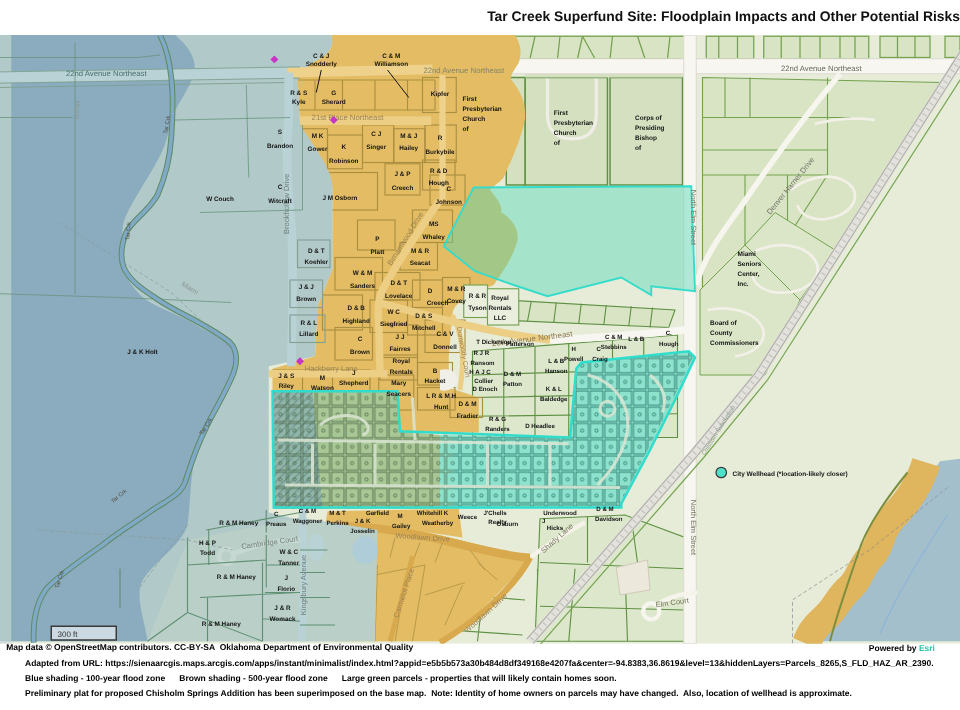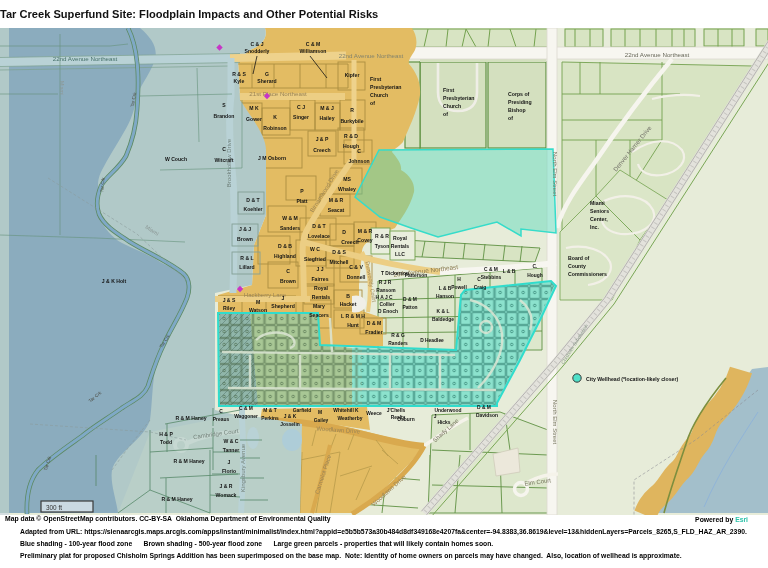--- a/index.html
+++ b/index.html
@@ -1,17 +1,17 @@
 <!DOCTYPE html>
 <html><head>
 <meta charset="utf-8">
 <style>
 html,body{margin:0;padding:0;}
 body{width:768px;height:568px;position:relative;background:#ffffff;font-family:"Liberation Sans",sans-serif;overflow:hidden;}
-#title{position:absolute;top:8px;left:0;width:768px;text-align:left;font-weight:bold;font-size:11.1px;color:#111;}
+#title{position:absolute;top:8px;left:0;width:768px;text-align:right;font-weight:bold;font-size:11.1px;color:#111;}
 #map{position:absolute;top:28px;left:0;}
 .f{position:absolute;font-weight:bold;color:#000;font-size:6.8px;white-space:nowrap;}
 </style>
 </head>
 <body>
 
 <div id="title">Tar Creek Superfund Site: Floodplain Impacts and Other Potential Risks</div>
 <svg id="map" width="768" height="487" viewBox="0 28 768 487" preserveAspectRatio="none">
 <defs>
 <pattern id="platL" width="11.5" height="13" patternUnits="userSpaceOnUse">

